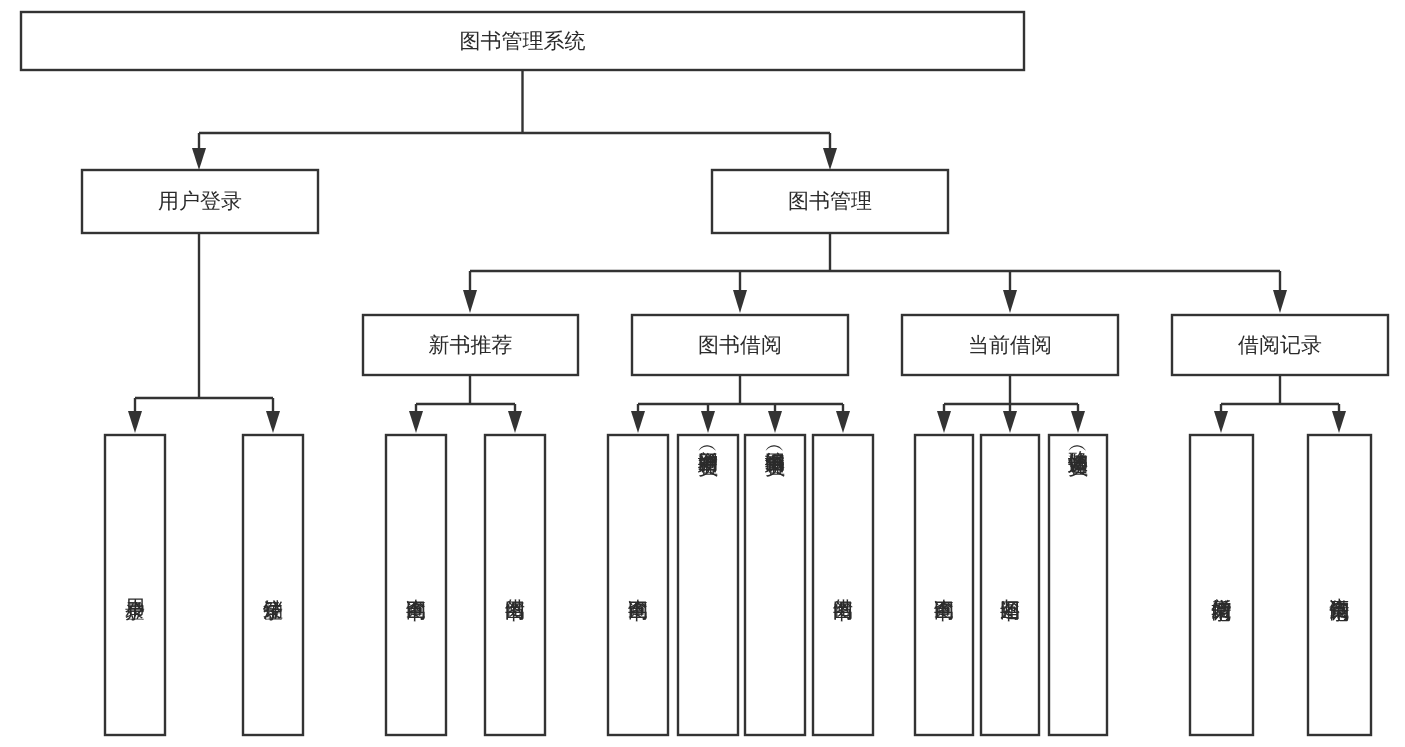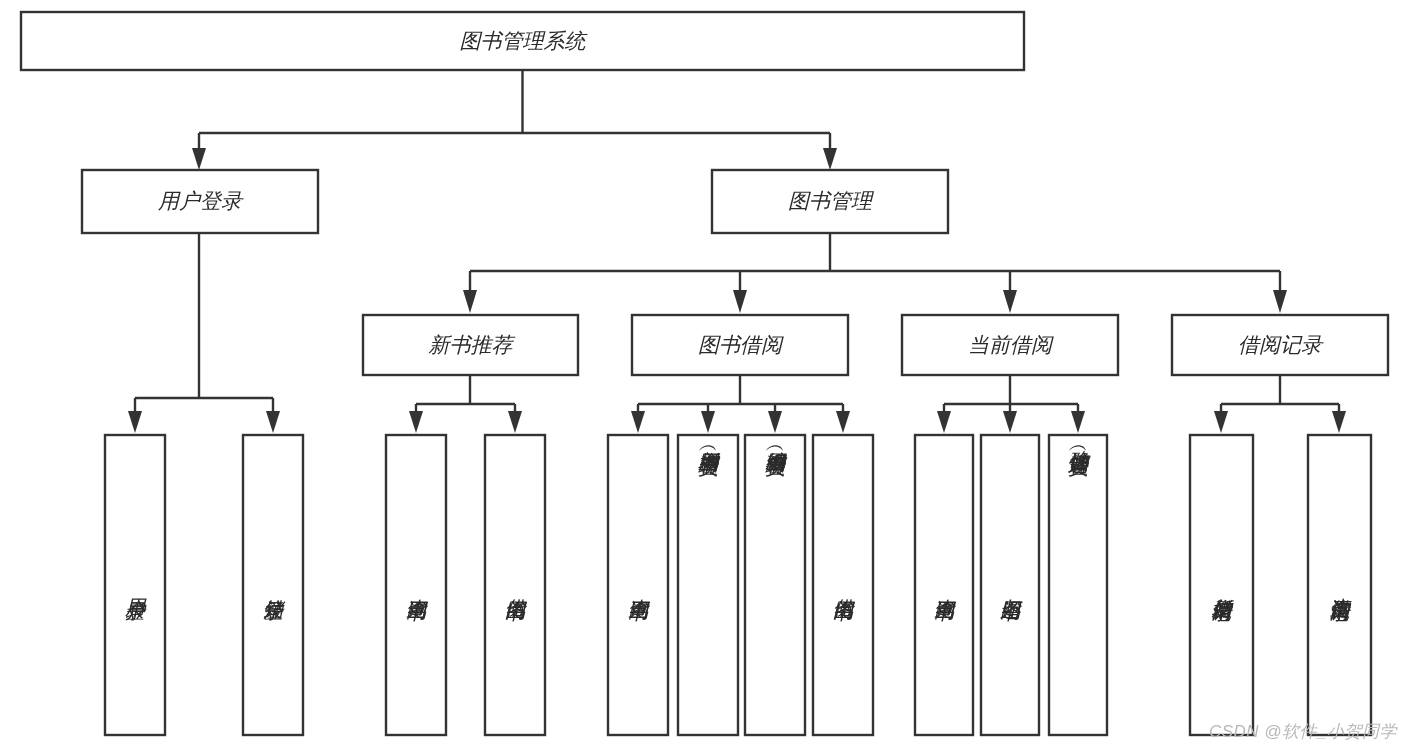--- a/index.html
+++ b/index.html
@@ -11,21 +11,20 @@
     width: 1405px;
     height: 747px;
     overflow: hidden;
     font-family: "Liberation Sans", "DejaVu Sans", sans-serif;
   }
   #diagram-root {
     position: relative;
     width: 1405px;
     height: 747px;
     background: #ffffff;
-    font-style: italic;
   }
   svg#diagram-canvas {
     position: absolute;
     left: 0;
     top: 0;
     width: 1405px;
     height: 747px;
     display: block;
   }
   .node-box {
@@ -245,15 +244,14 @@
   <div class="leaf-label-wrap" style="left:1049px; top:435px; width:58px; height:300px; align-items:flex-start;">
     <span class="leaf-label">确认归还（管理员）</span>
   </div>
   <div class="leaf-label-wrap" style="left:1190px; top:435px; width:63px; height:300px;">
     <span class="leaf-label">新增借阅记录</span>
   </div>
   <div class="leaf-label-wrap" style="left:1308px; top:435px; width:63px; height:300px;">
     <span class="leaf-label">查询借阅记录</span>
   </div>
 
-  <div id="watermark">CSDN @软件_小贺同学</div>
 
 </div>
 
 </body></html>

